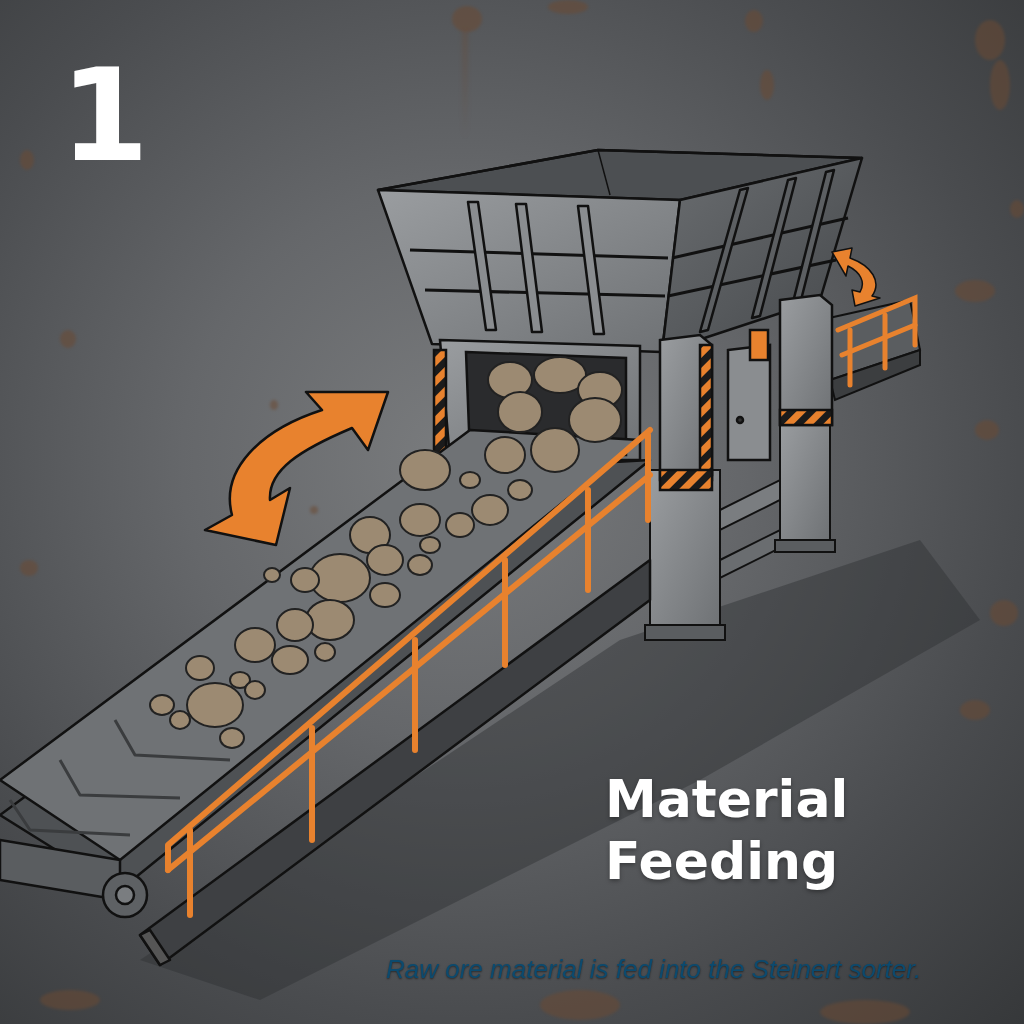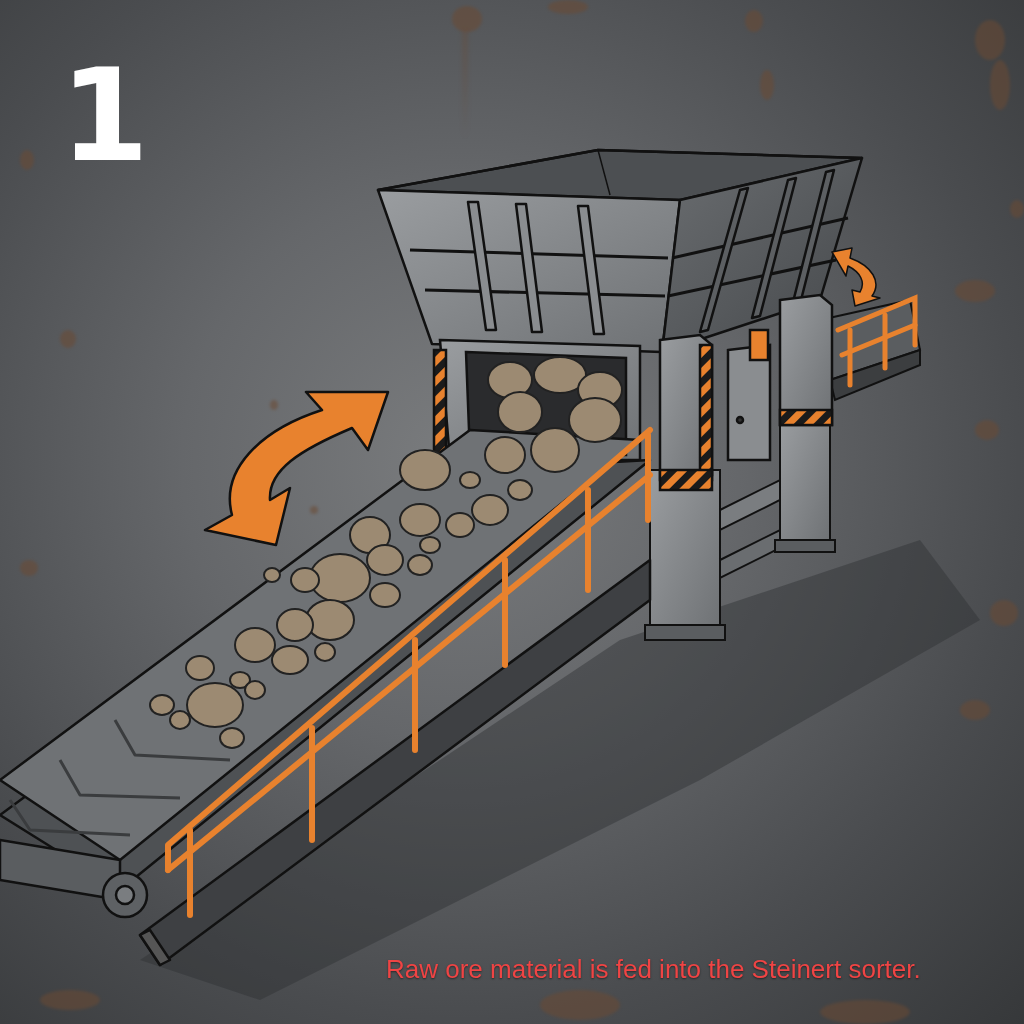--- a/index.html
+++ b/index.html
@@ -6,21 +6,21 @@
   body{width:1024px;height:1024px;overflow:hidden;position:relative;font-family:"DejaVu Sans",sans-serif;
     background:radial-gradient(ellipse at 45% 45%, #7a7c7e 0%, #65676a 35%, #4a4c4f 70%, #36383a 100%);}
   .stage{position:absolute;inset:0;}
   .rust{position:absolute;border-radius:50%;background:#6b4a33;opacity:.55;filter:blur(1.5px);}
   .streak{position:absolute;width:6px;background:linear-gradient(#6b4a33,rgba(107,74,51,0));opacity:.35;filter:blur(2px);}
   .step-number{position:absolute;left:60px;top:52px;font-family:"DejaVu Sans",sans-serif;font-weight:bold;
     font-size:128px;line-height:1;color:#ffffff;letter-spacing:-4px;}
   .title{position:absolute;left:605px;top:768px;font-family:"DejaVu Sans",sans-serif;font-weight:bold;
     font-size:52px;line-height:62px;color:#ffffff;text-shadow:0 2px 4px rgba(0,0,0,.35);}
   .caption{position:absolute;left:386px;top:954px;font-family:"Liberation Sans",sans-serif;
-    font-size:26px;color:#ef4444;text-shadow:0 1px 2px rgba(0,0,0,.5);}
+    font-size:26px;color:#0c4a6e;text-shadow:0 1px 2px rgba(0,0,0,.5);font-style:italic;}
   svg.scene{position:absolute;left:0;top:0;}
 </style>
 </head>
 <body>
 
 <div class="stage">
 
   <div>
     <div class="rust" style="left:452px;top:6px;width:30px;height:26px;"></div>
     <div class="streak" style="left:462px;top:30px;height:110px;"></div>
@@ -190,15 +190,19 @@
       <path d="M306,392 L388,392 L368,450 L352,428 C300,450 268,470 270,500 L290,488 L276,545 L205,530 L232,515 C220,470 260,430 322,410 Z" fill="#e8822e" stroke="#111" stroke-width="2.5" stroke-linejoin="round"></path>
     </g>
 
     <g>
       <path d="M832,252 L852,248 L850,258 C872,266 882,282 872,296 L880,298 L855,306 L852,290 L860,292 C866,282 860,272 848,266 L846,276 Z" fill="#e8822e" stroke="#111" stroke-width="1.5" stroke-linejoin="round"></path>
     </g>
   </svg>
 
   <div class="step-number">1</div>
 
+  <div class="title">
+    <div>Material</div>
+    <div>Feeding</div>
+  </div>
 
   <div class="caption">Raw ore material is fed into the Steinert sorter.</div>
 </div>
 
 </body></html>

